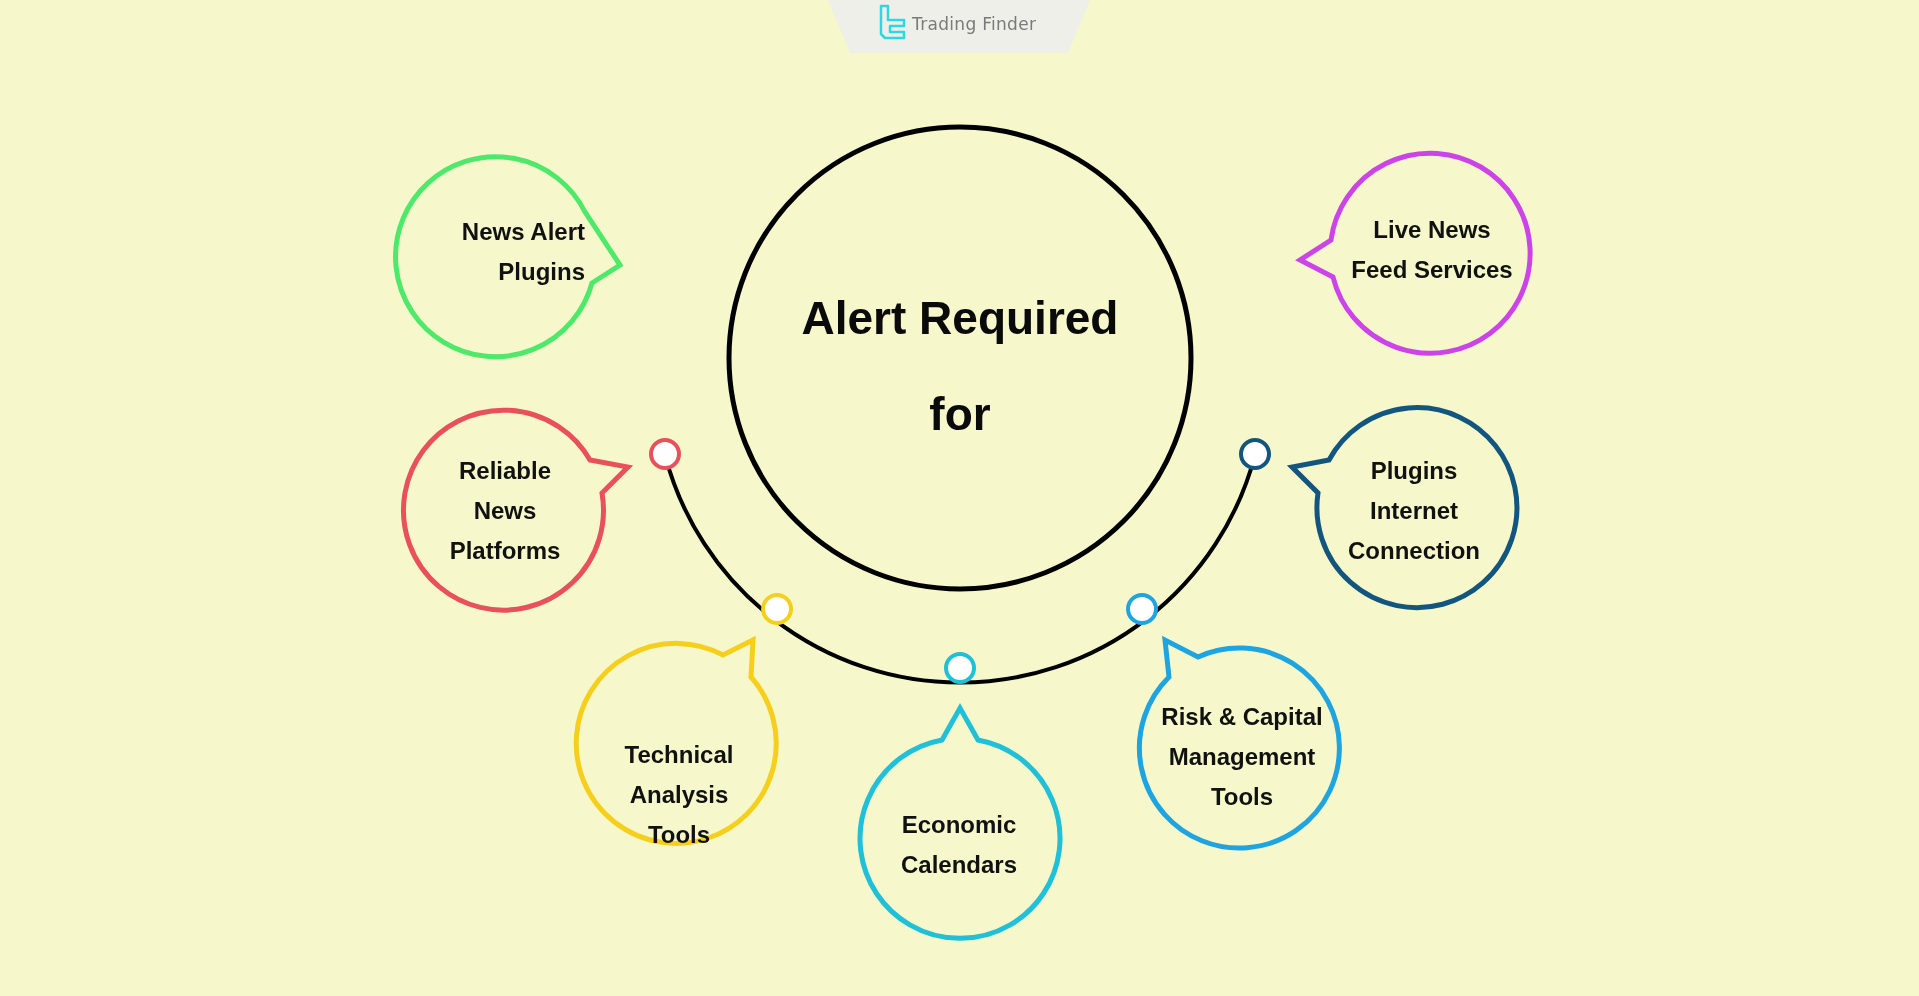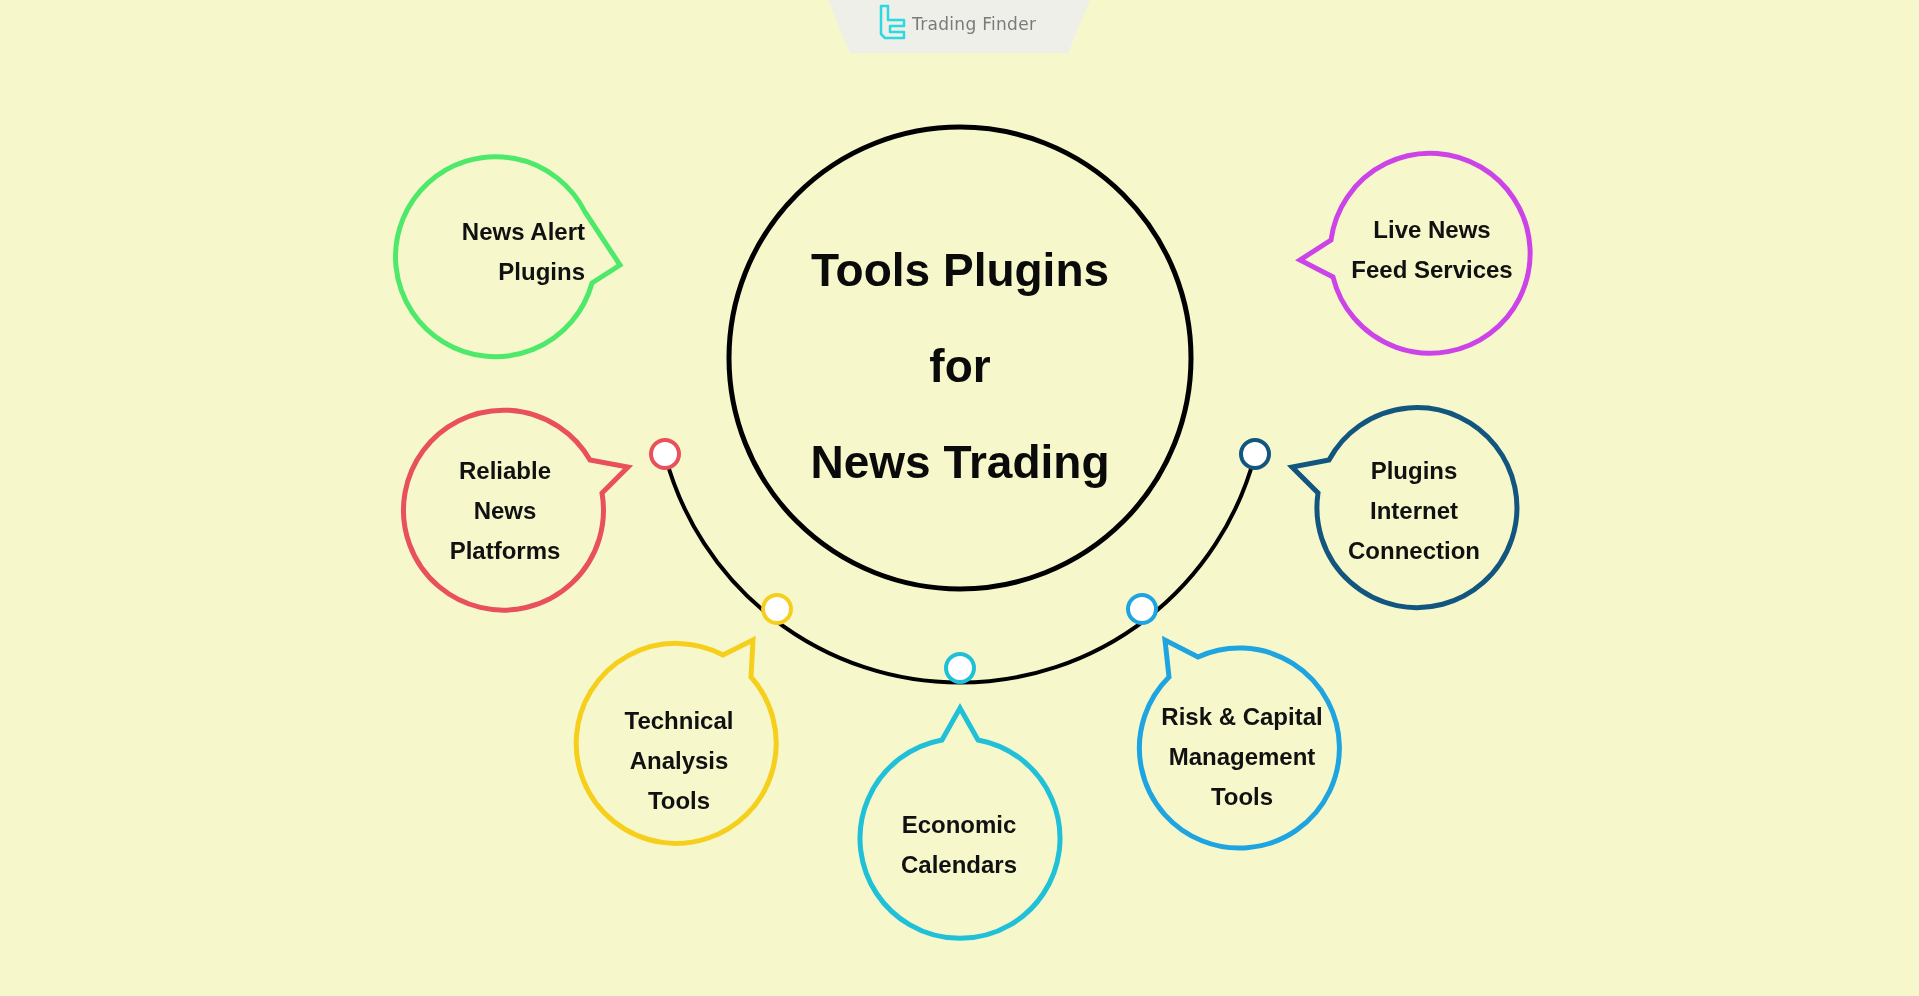--- a/index.html
+++ b/index.html
@@ -96,31 +96,30 @@
   </g>
 
   <circle cx="665" cy="454" r="14" fill="#ffffff" stroke="#e8505b" stroke-width="4"></circle>
   <circle cx="777" cy="609" r="14" fill="#ffffff" stroke="#f5cf1c" stroke-width="4"></circle>
   <circle cx="960" cy="668" r="14" fill="#ffffff" stroke="#1fc0d8" stroke-width="4"></circle>
   <circle cx="1142" cy="609" r="14" fill="#ffffff" stroke="#1ea4e0" stroke-width="4"></circle>
   <circle cx="1255" cy="454" r="14" fill="#ffffff" stroke="#12557e" stroke-width="4"></circle>
 </svg>
 
 <div class="title-text">
-  <span>Tools Plugins</span>
+  <span>Alert Required</span>
   <span>for</span>
-  <span>News Trading</span>
 </div>
 
 <div class="bubble-text" style="left:495px; top:252px;text-align:right;">News Alert
 Plugins</div>
 <div class="bubble-text" style="left:505px; top:511px;">Reliable
 News
 Platforms</div>
-<div class="bubble-text" style="left:679px; top:761px;">Technical
+<div class="bubble-text" style="left:679px; top:795px;">Technical
 Analysis
 Tools</div>
 <div class="bubble-text" style="left:959px; top:845px;">Economic
 Calendars</div>
 <div class="bubble-text" style="left:1242px; top:757px; width:200px;">Risk &amp; Capital
 Management
 Tools</div>
 <div class="bubble-text" style="left:1414px; top:511px;">Plugins
 Internet
 Connection</div>

